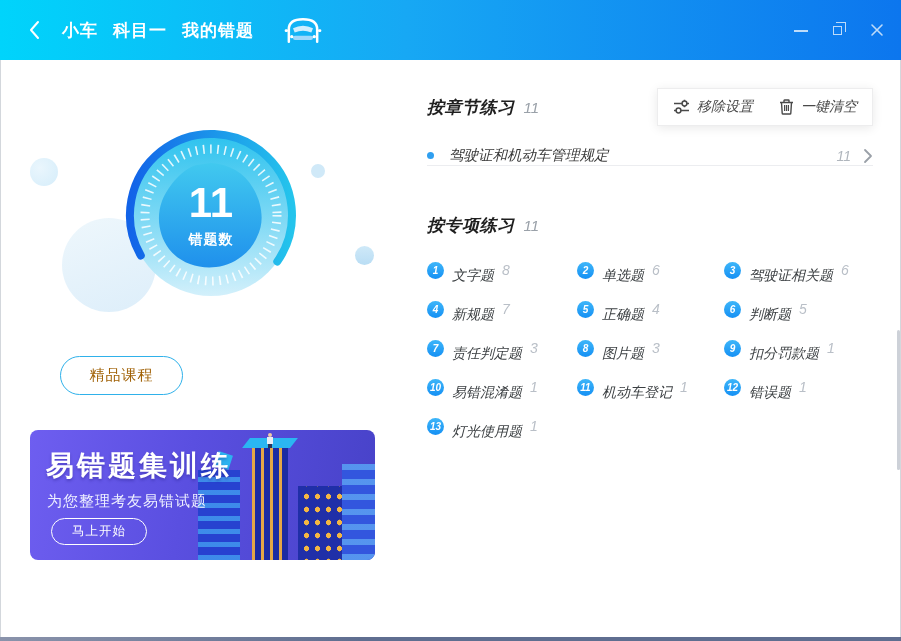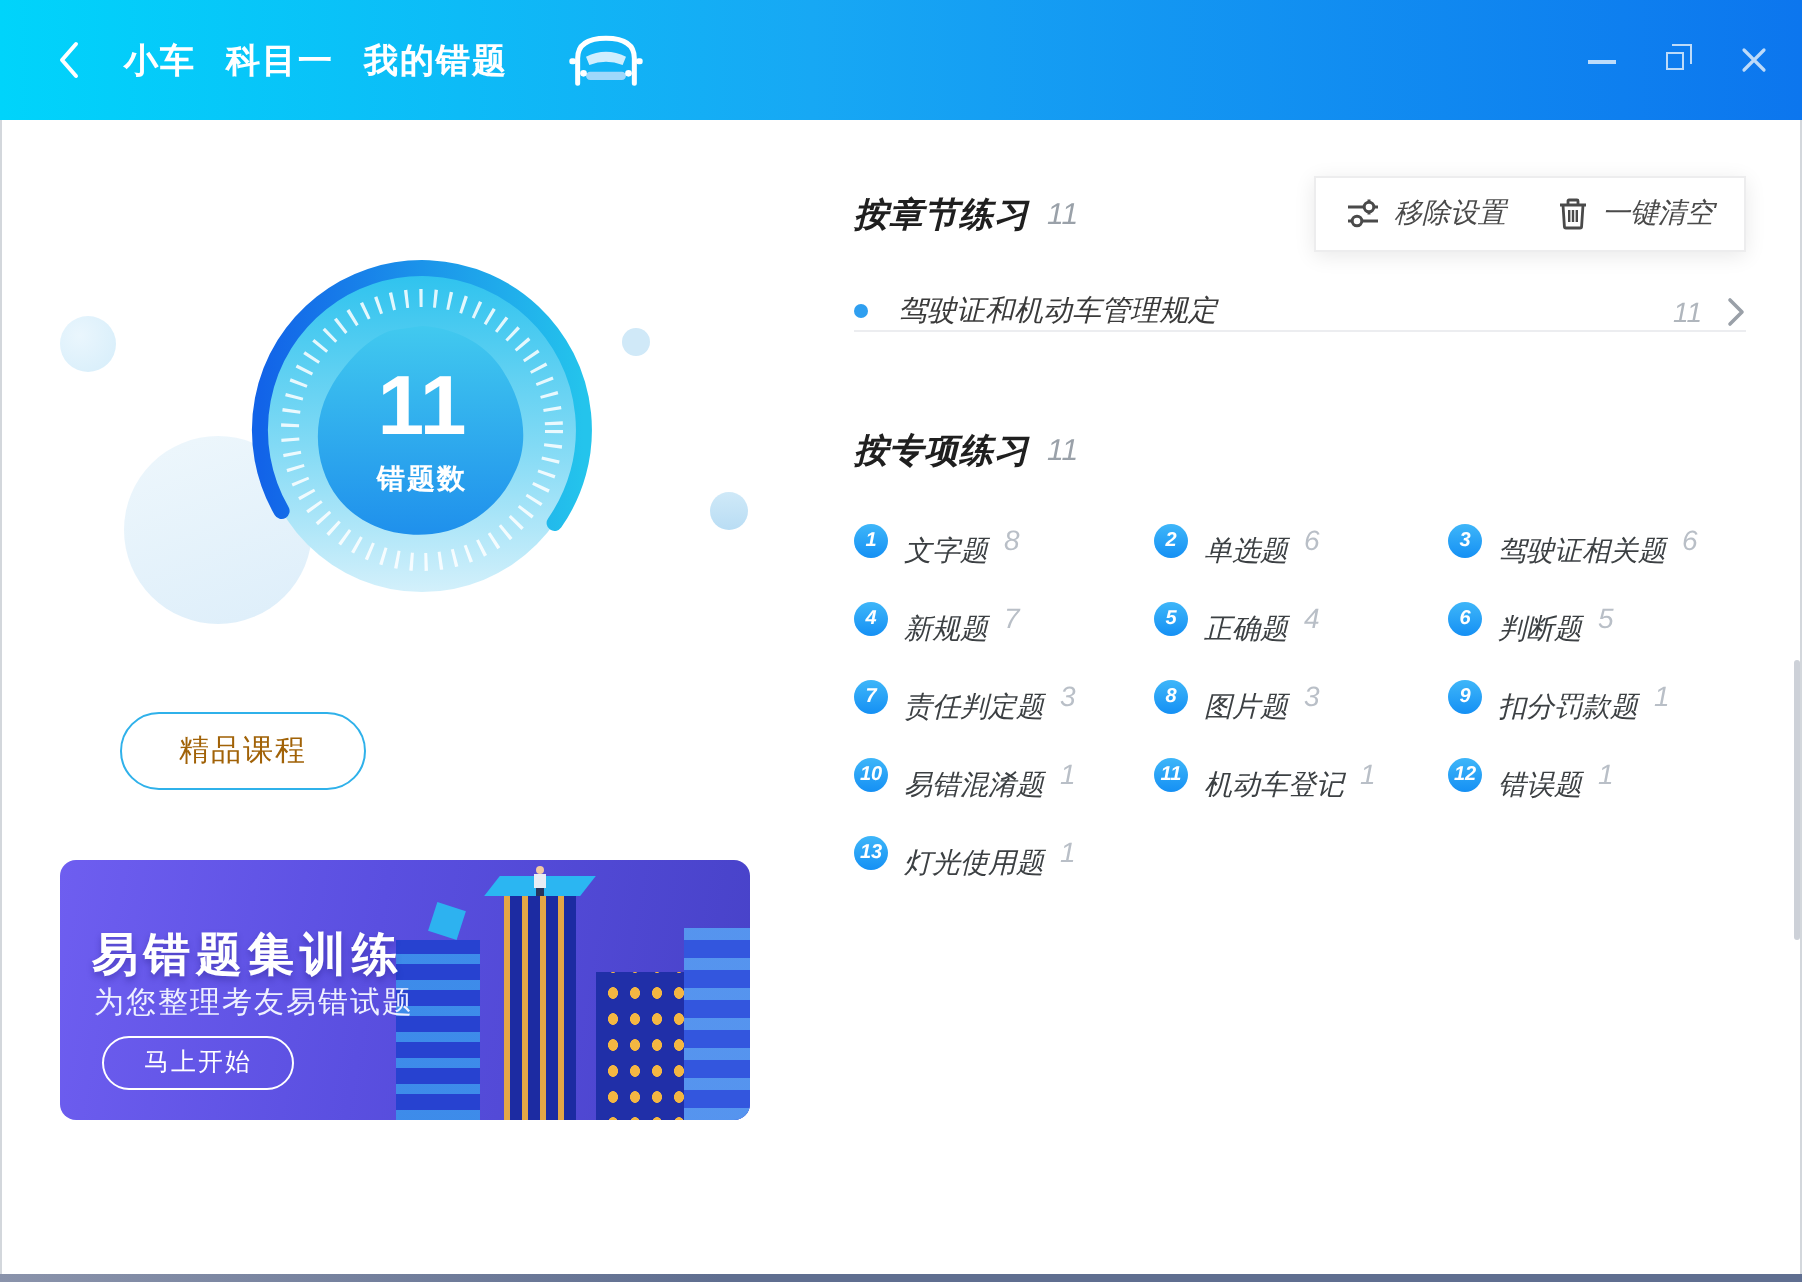--- a/index.html
+++ b/index.html
@@ -37,21 +37,21 @@
   .gauge-label { font-size:14px; font-weight:700; margin-top:6px; letter-spacing:1px; }
 
   
   .btn-row { position:absolute; left:60px; top:296px; display:flex; gap:42px; }
   .pill-btn { width:123px; height:39px; border-radius:20px; font-size:15px; letter-spacing:1px; display:flex; align-items:center; justify-content:center; cursor:pointer; }
   .pill-outline { border:1px solid #2fb1ea; color:#a16207; background:#fff; }
   .pill-filled { background:linear-gradient(90deg,#14cfdd 0%,#0c86f0 100%); color:#fff; border:none; box-shadow:0 6px 14px rgba(18,140,235,.30); }
 
   
   .banner { position:absolute; left:30px; top:370px; width:345px; height:130px; border-radius:8px; overflow:hidden; background:linear-gradient(100deg,#6e5ef0 0%,#5a4fe0 45%,#4742c8 100%); cursor:pointer; }
-  .banner-title { position:absolute; left:16px; top:32px; color:#fff; font-size:23px; font-weight:700; letter-spacing:3px; text-shadow:0 2px 3px rgba(30,20,120,.35); }
+  .banner-title { position:absolute; left:16px; top:17px; color:#fff; font-size:28px; font-weight:700; letter-spacing:3px; text-shadow:0 2px 3px rgba(30,20,120,.35); }
   .banner-sub { position:absolute; left:17px; top:62px; color:#eef0ff; font-size:15px; letter-spacing:1px; }
   .banner-cta { position:absolute; left:21px; top:88px; padding:4px 20px; border:1.5px solid #fff; border-radius:14px; color:#fff; font-size:12.5px; letter-spacing:1px; cursor:pointer; }
   .bld { position:absolute; bottom:0; }
   .bld-1 { left:168px; width:42px; height:90px; background:#2742d0; background-image:repeating-linear-gradient(0deg,rgba(80,200,255,.55) 0 5px,transparent 5px 13px); }
   .bld-2 { left:222px; width:36px; height:114px; background:#1c2ba2; background-image:repeating-linear-gradient(90deg,rgba(250,180,60,.9) 0 3px,transparent 3px 9px); }
   .bld-2::before { content:""; position:absolute; left:-6px; top:-8px; width:48px; height:10px; background:#2bb6f2; transform:skewX(-38deg); }
   .bld-3 { left:268px; width:44px; height:74px; background:#202fa8; background-image:radial-gradient(rgba(255,190,60,.95) 30%,transparent 34%); background-size:11px 13px; background-position:3px 4px; }
   .bld-4 { left:312px; width:52px; height:96px; background:#3356de; background-image:repeating-linear-gradient(0deg,rgba(120,210,255,.5) 0 6px,transparent 6px 15px); }
   .bld-cube { left:186px; bottom:92px; width:15px; height:15px; background:#2db2f0; transform:rotate(18deg); }
   .person { position:absolute; left:237px; bottom:112px; width:6px; height:15px; }

